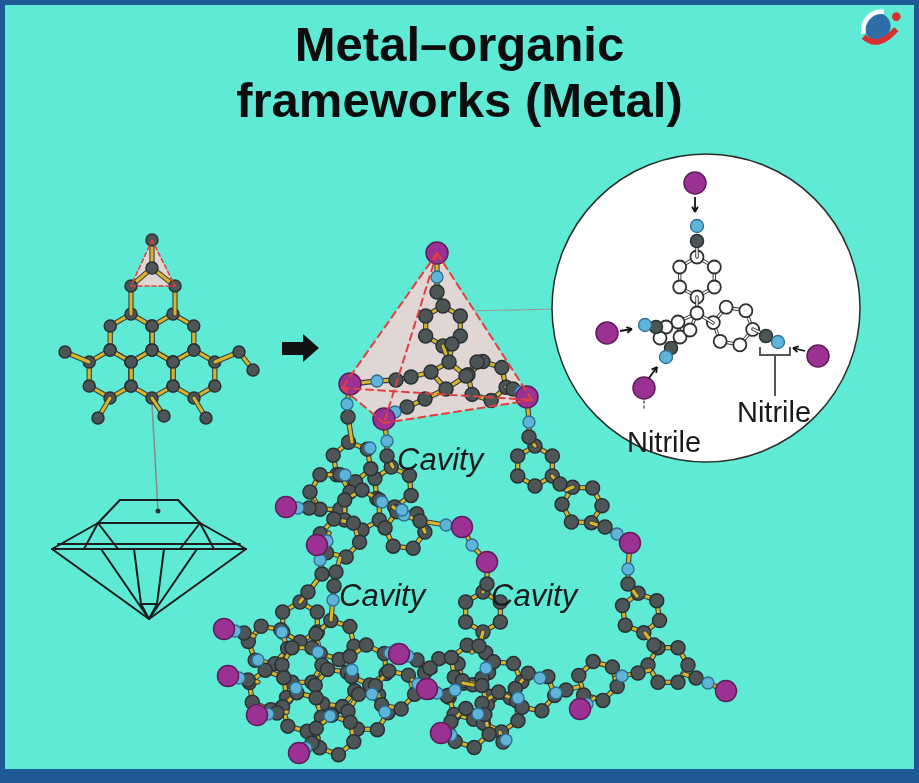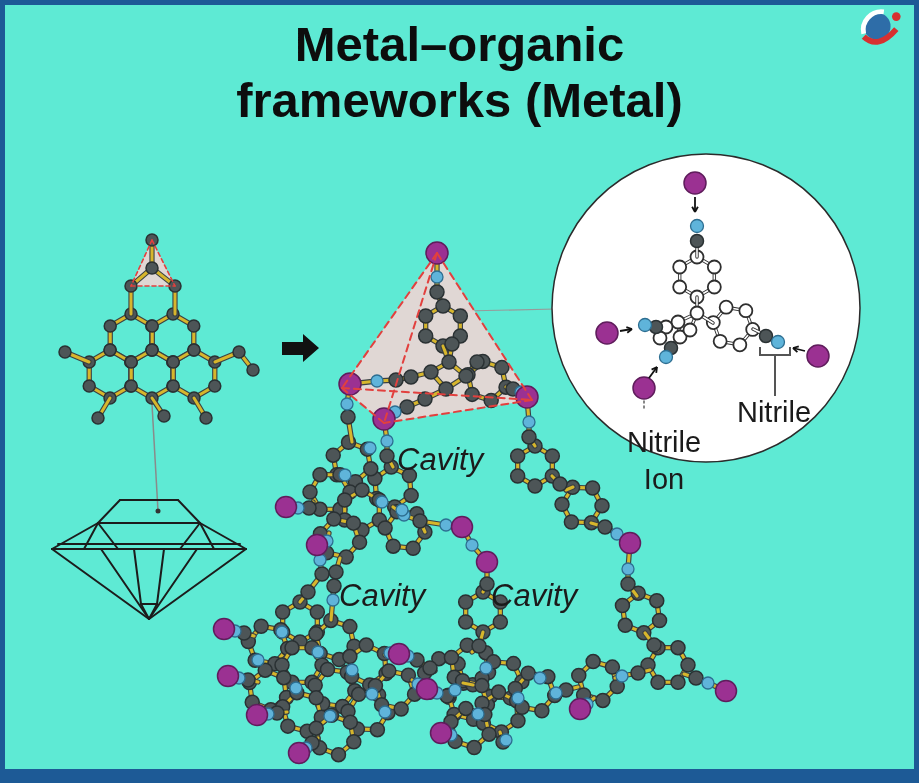--- a/index.html
+++ b/index.html
@@ -1197,16 +1197,15 @@
   </svg>
 
   <div class="lbl cavity" style="left:397px;top:442px">Cavity</div>
   <div class="lbl cavity" style="left:339px;top:578px">Cavity</div>
   <div class="lbl cavity" style="left:491px;top:578px">Cavity</div>
 
   <div class="lbl inset-lbl" style="left:712px;top:396px;width:124px">Nitrile</div>
 
   <div class="lbl inset-lbl copper-lbl" style="left:594px;top:424px;width:140px">
     <div>Nitrile</div>
-    <div>Ion</div>
   </div>
 
 </div>
 
 </body></html>

